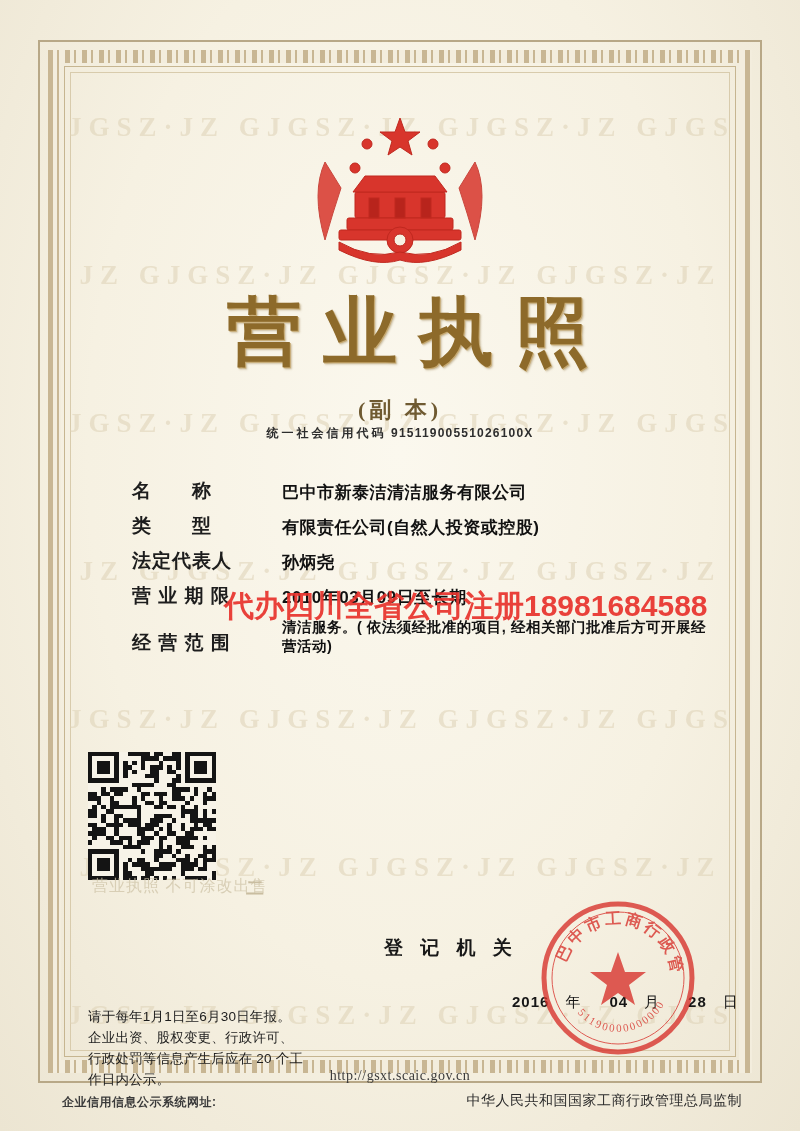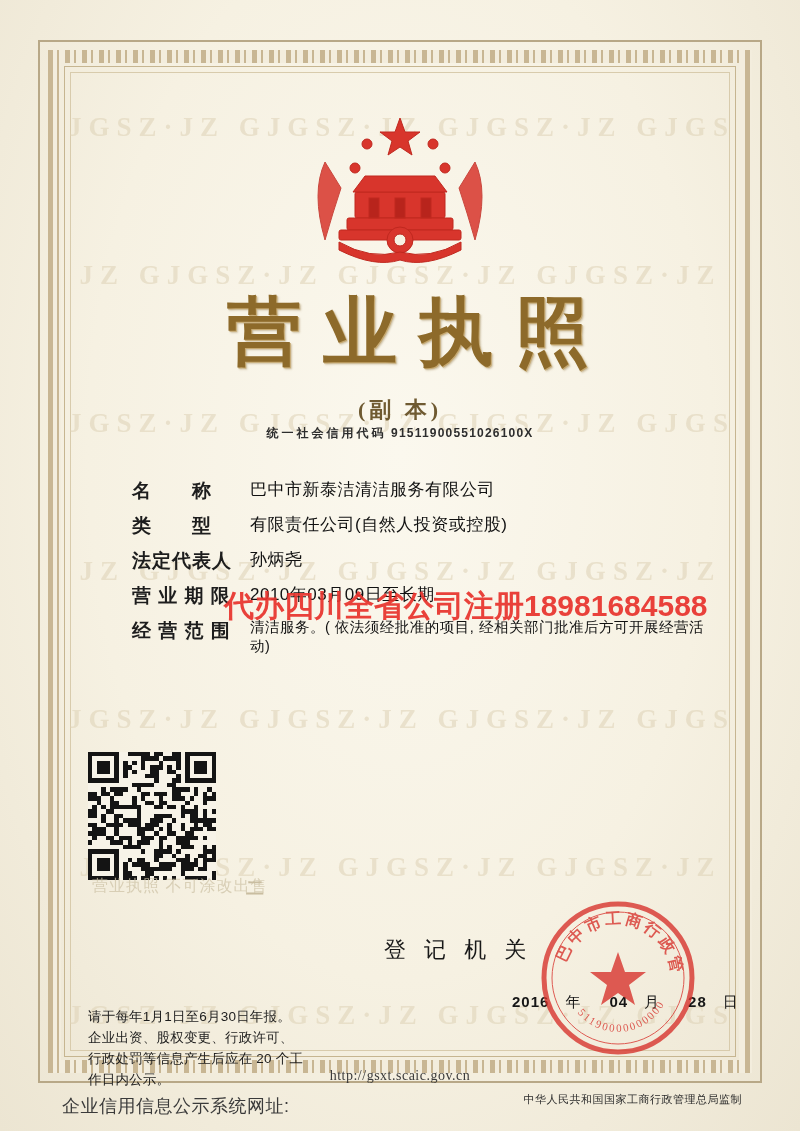--- a/index.html
+++ b/index.html
@@ -118,37 +118,38 @@
 
   
   .fields {
     position: absolute;
     top: 478px;
     left: 132px;
     right: 80px;
   }
   .row {
     display: flex;
-    align-items: flex-start;
+    align-items: flex-end;
     margin-bottom: 9px;
     min-height: 23px;
+    gap: 32px;
   }
   .row .label {
     width: 118px;
     flex: none;
     font-size: 19px;
     color: #1d1d1d;
     font-weight: 600;
     letter-spacing: 1px;
     font-family: "Liberation Sans", sans-serif;
   }
   .row .value {
     font-size: 17px;
     color: #111;
-    font-weight: 400;
+    font-weight: 700;
     letter-spacing: .5px;
   }
   .row .value.sm { font-size: 15px; font-weight: 600; }
   .row .value.scope { font-size: 14.5px; line-height: 1.3; }
 
   
   .ad-overlay {
     position: absolute;
     top: 586px;
     left: 224px;
@@ -201,24 +202,24 @@
     color: #1c1c1c;
     letter-spacing: .2px;
     margin-top: 32px;
   }
 
   
   .registry {
     position: absolute;
     left: 384px;
     top: 935px;
-    font-size: 22px;
+    font-size: 19px;
     letter-spacing: 6px;
     color: #181818;
-    font-weight: 400;
+    font-weight: 700;
   }
   .date-line {
     position: absolute;
     left: 500px;
     top: 993px;
     font-size: 15px;
     color: #161616;
     letter-spacing: 1px;
   }
   .date-line span.num { font-weight: 700; margin-left: 12px; }
@@ -242,29 +243,30 @@
     text-align: center;
     font-family: Liberation Serif, serif;
     font-size: 14px;
     color: #3a3a3a;
     letter-spacing: .5px;
   }
   .footer-left {
     position: absolute;
     left: 62px;
     top: 1094px;
-    font-size: 18px;
+    font-size: 12px;
     color: #3a3a3a;
     letter-spacing: .5px;
+    font-weight: bold;
   }
   .footer-right {
     position: absolute;
     right: 58px;
     top: 1092px;
-    font-size: 11px;
+    font-size: 14px;
     color: #2b2b2b;
     letter-spacing: .5px;
   }
 </style>
 </head>
 <body>
 
 <div id="license">
 
   <div class="border-outer"></div>

